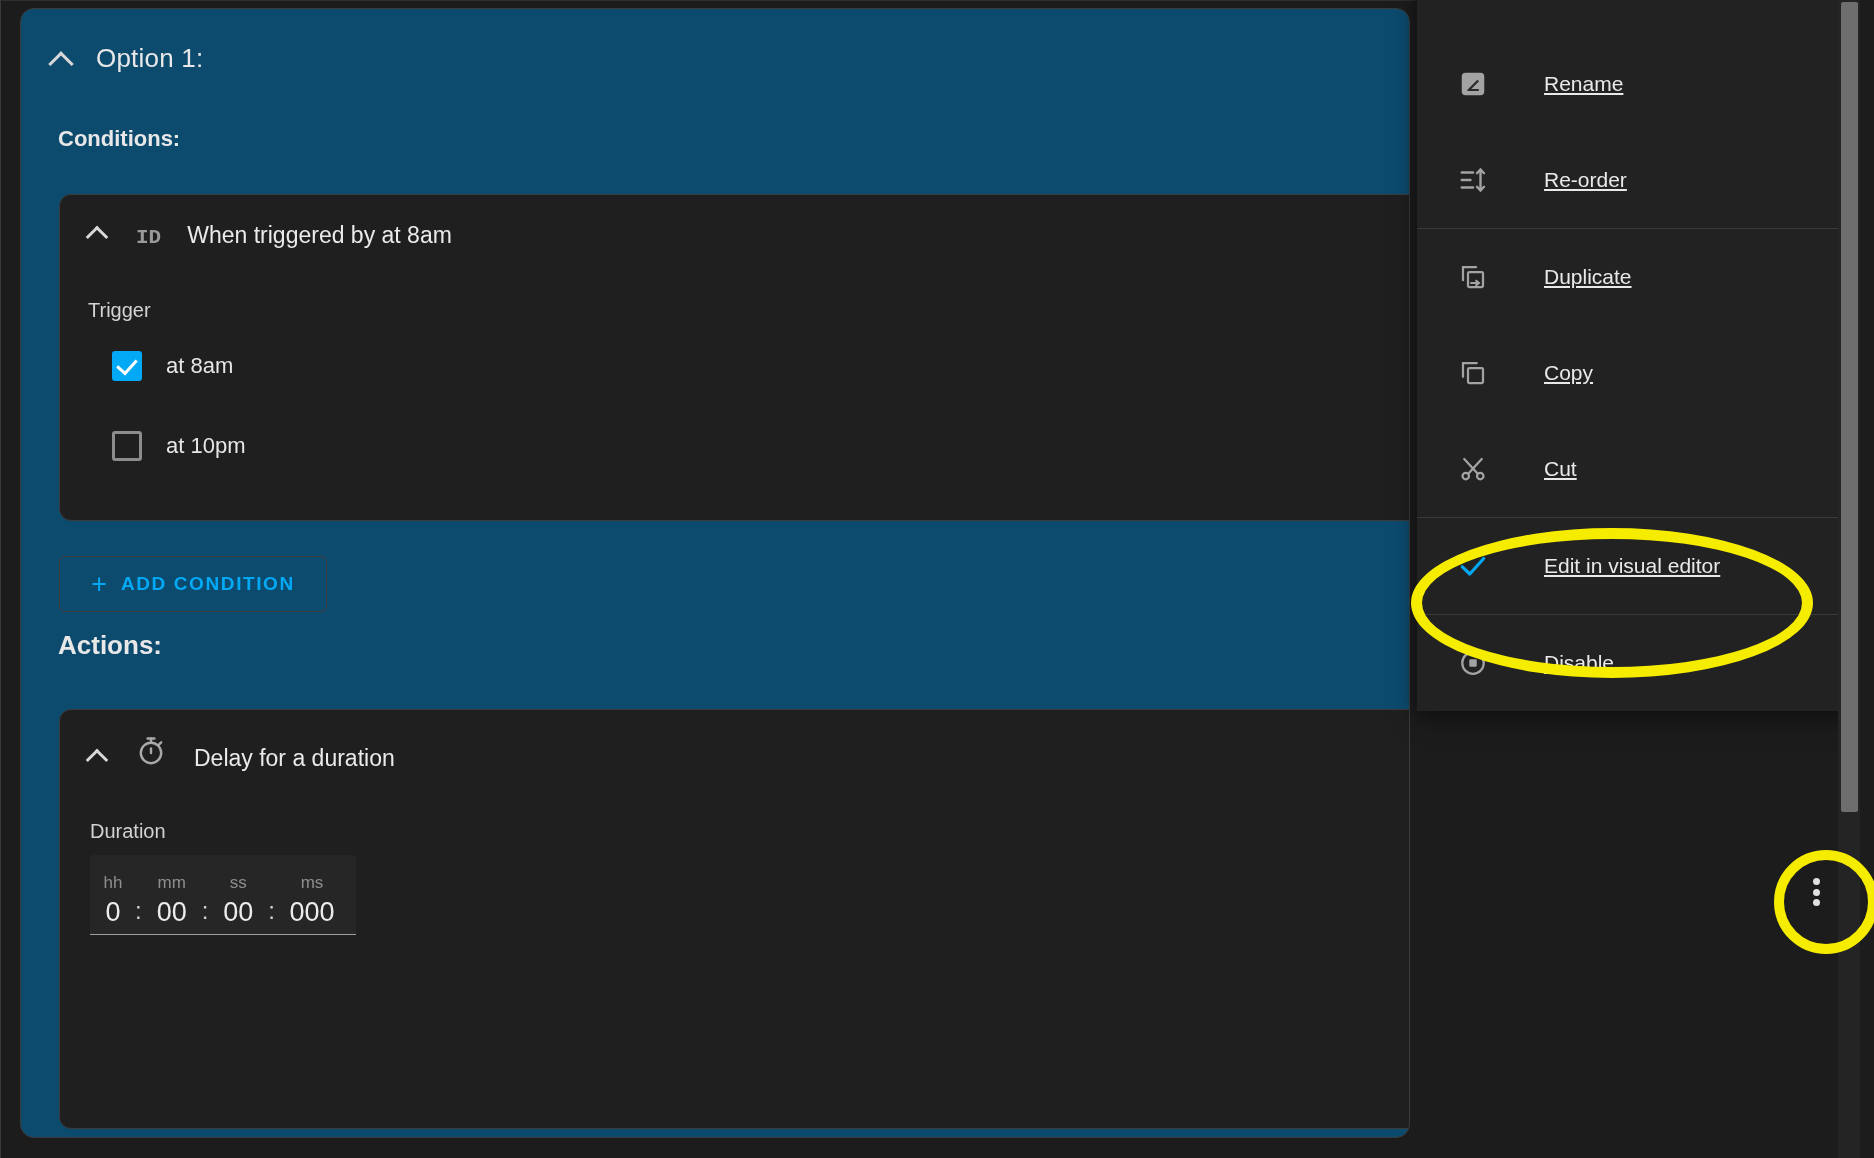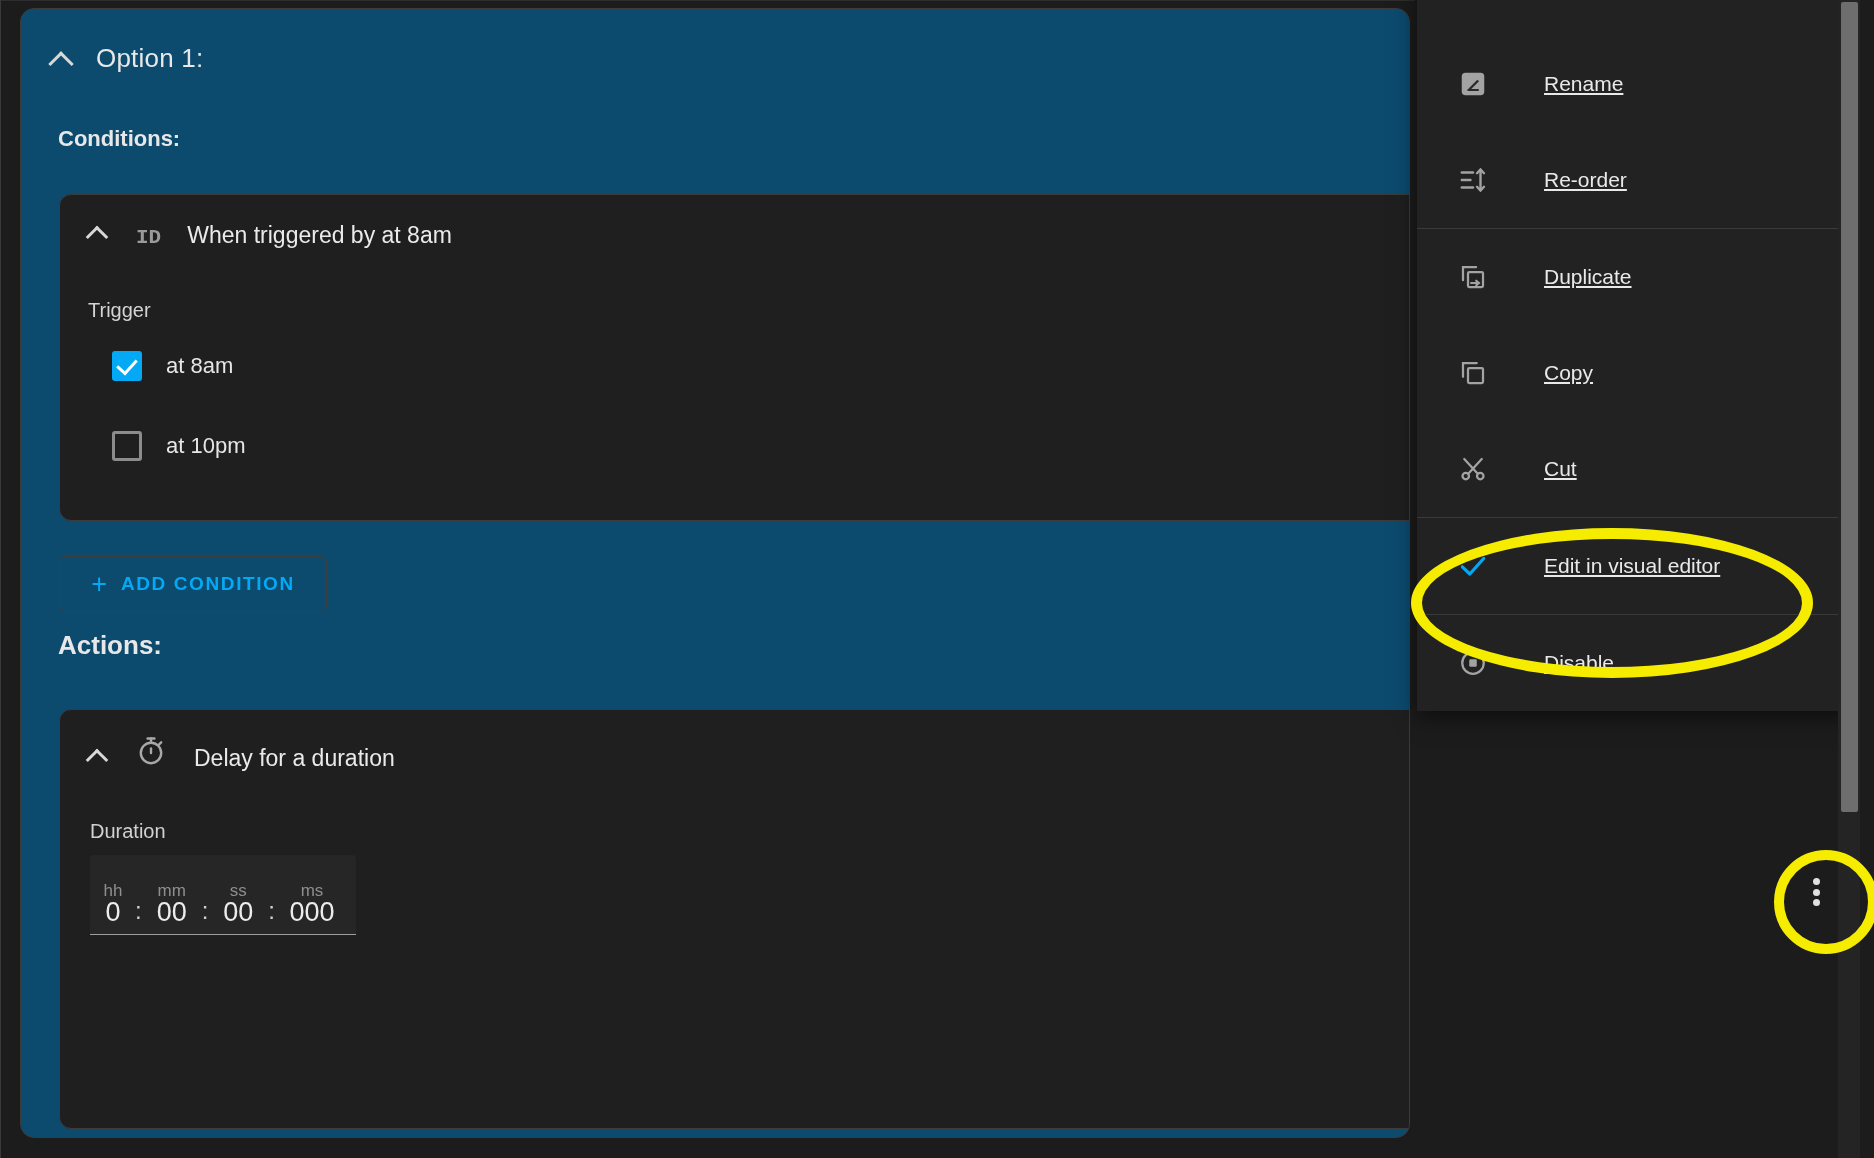--- a/index.html
+++ b/index.html
@@ -232,21 +232,21 @@
   .time-seg {
     display: flex;
     flex-direction: column;
     align-items: center;
     justify-content: flex-end;
   }
   .time-seg .unit {
     font-size: 17px;
     color: #8e8e8e;
     line-height: 1;
-    margin-bottom: 0;
+    margin-bottom: 8px;
   }
   .time-seg .val {
     font-size: 27px;
     color: #ececec;
     line-height: 1;
   }
   .time-sep {
     font-size: 24px;
     color: #cfcfcf;
     margin: 0 9px 1px 9px;

